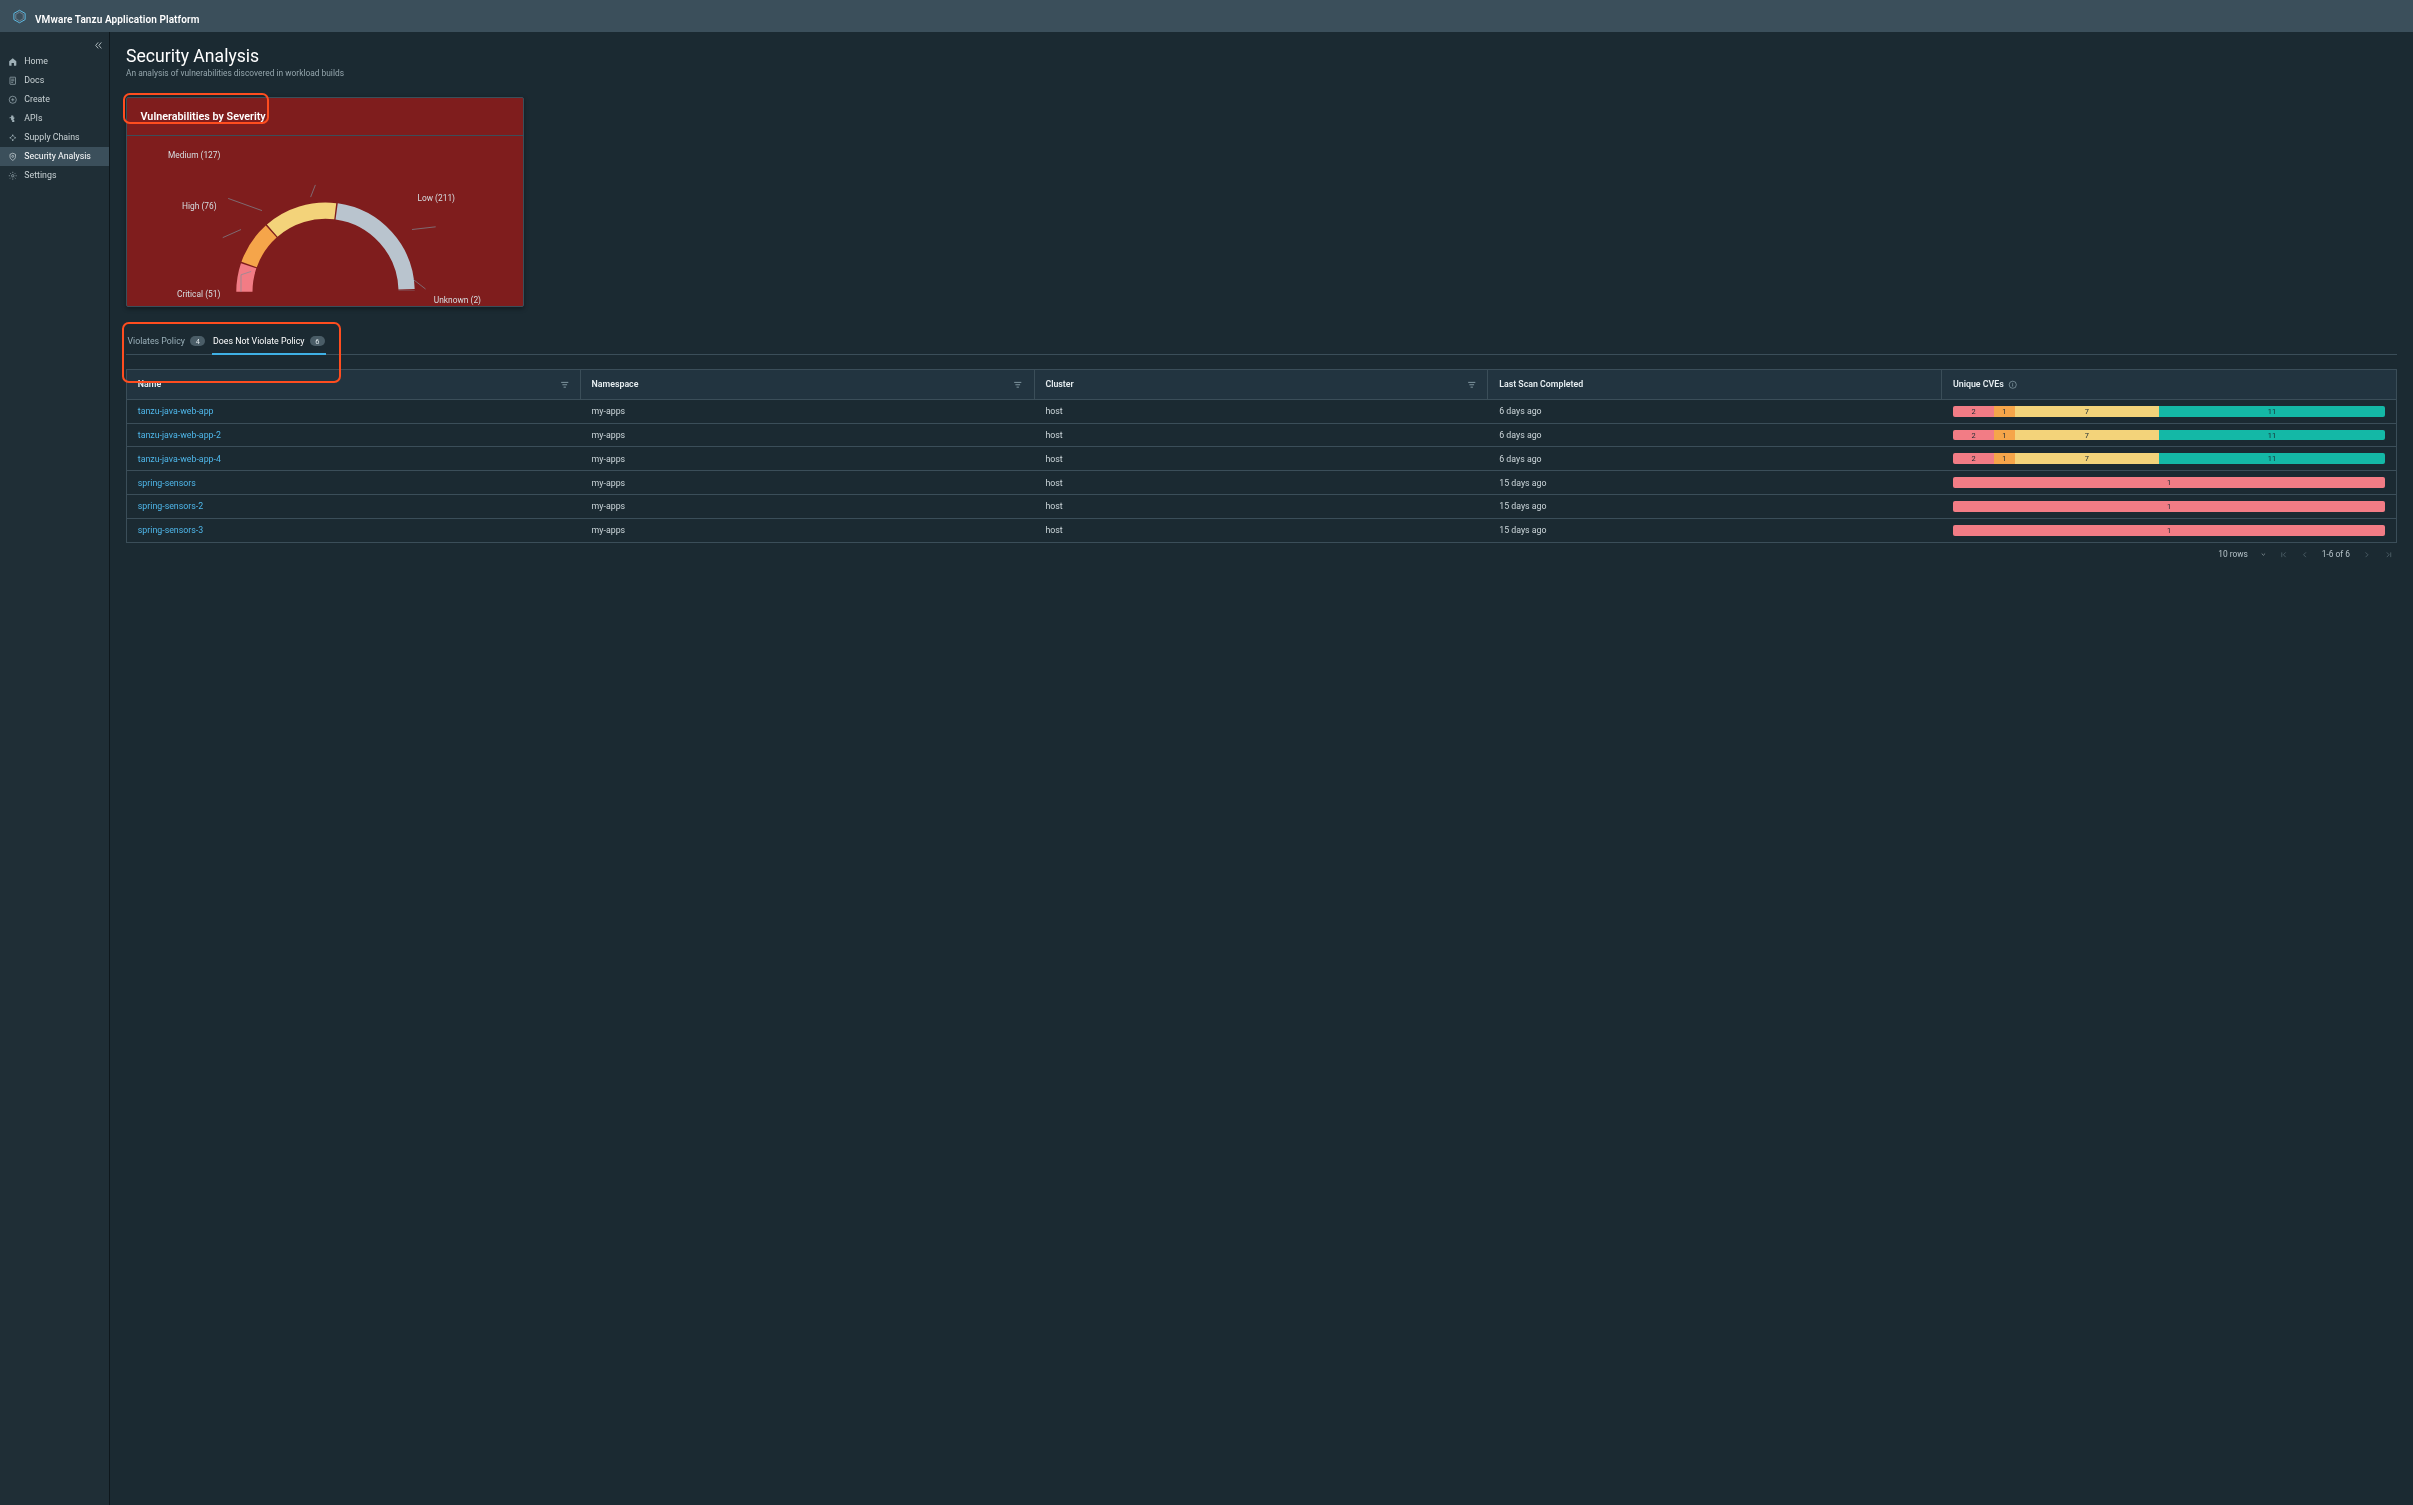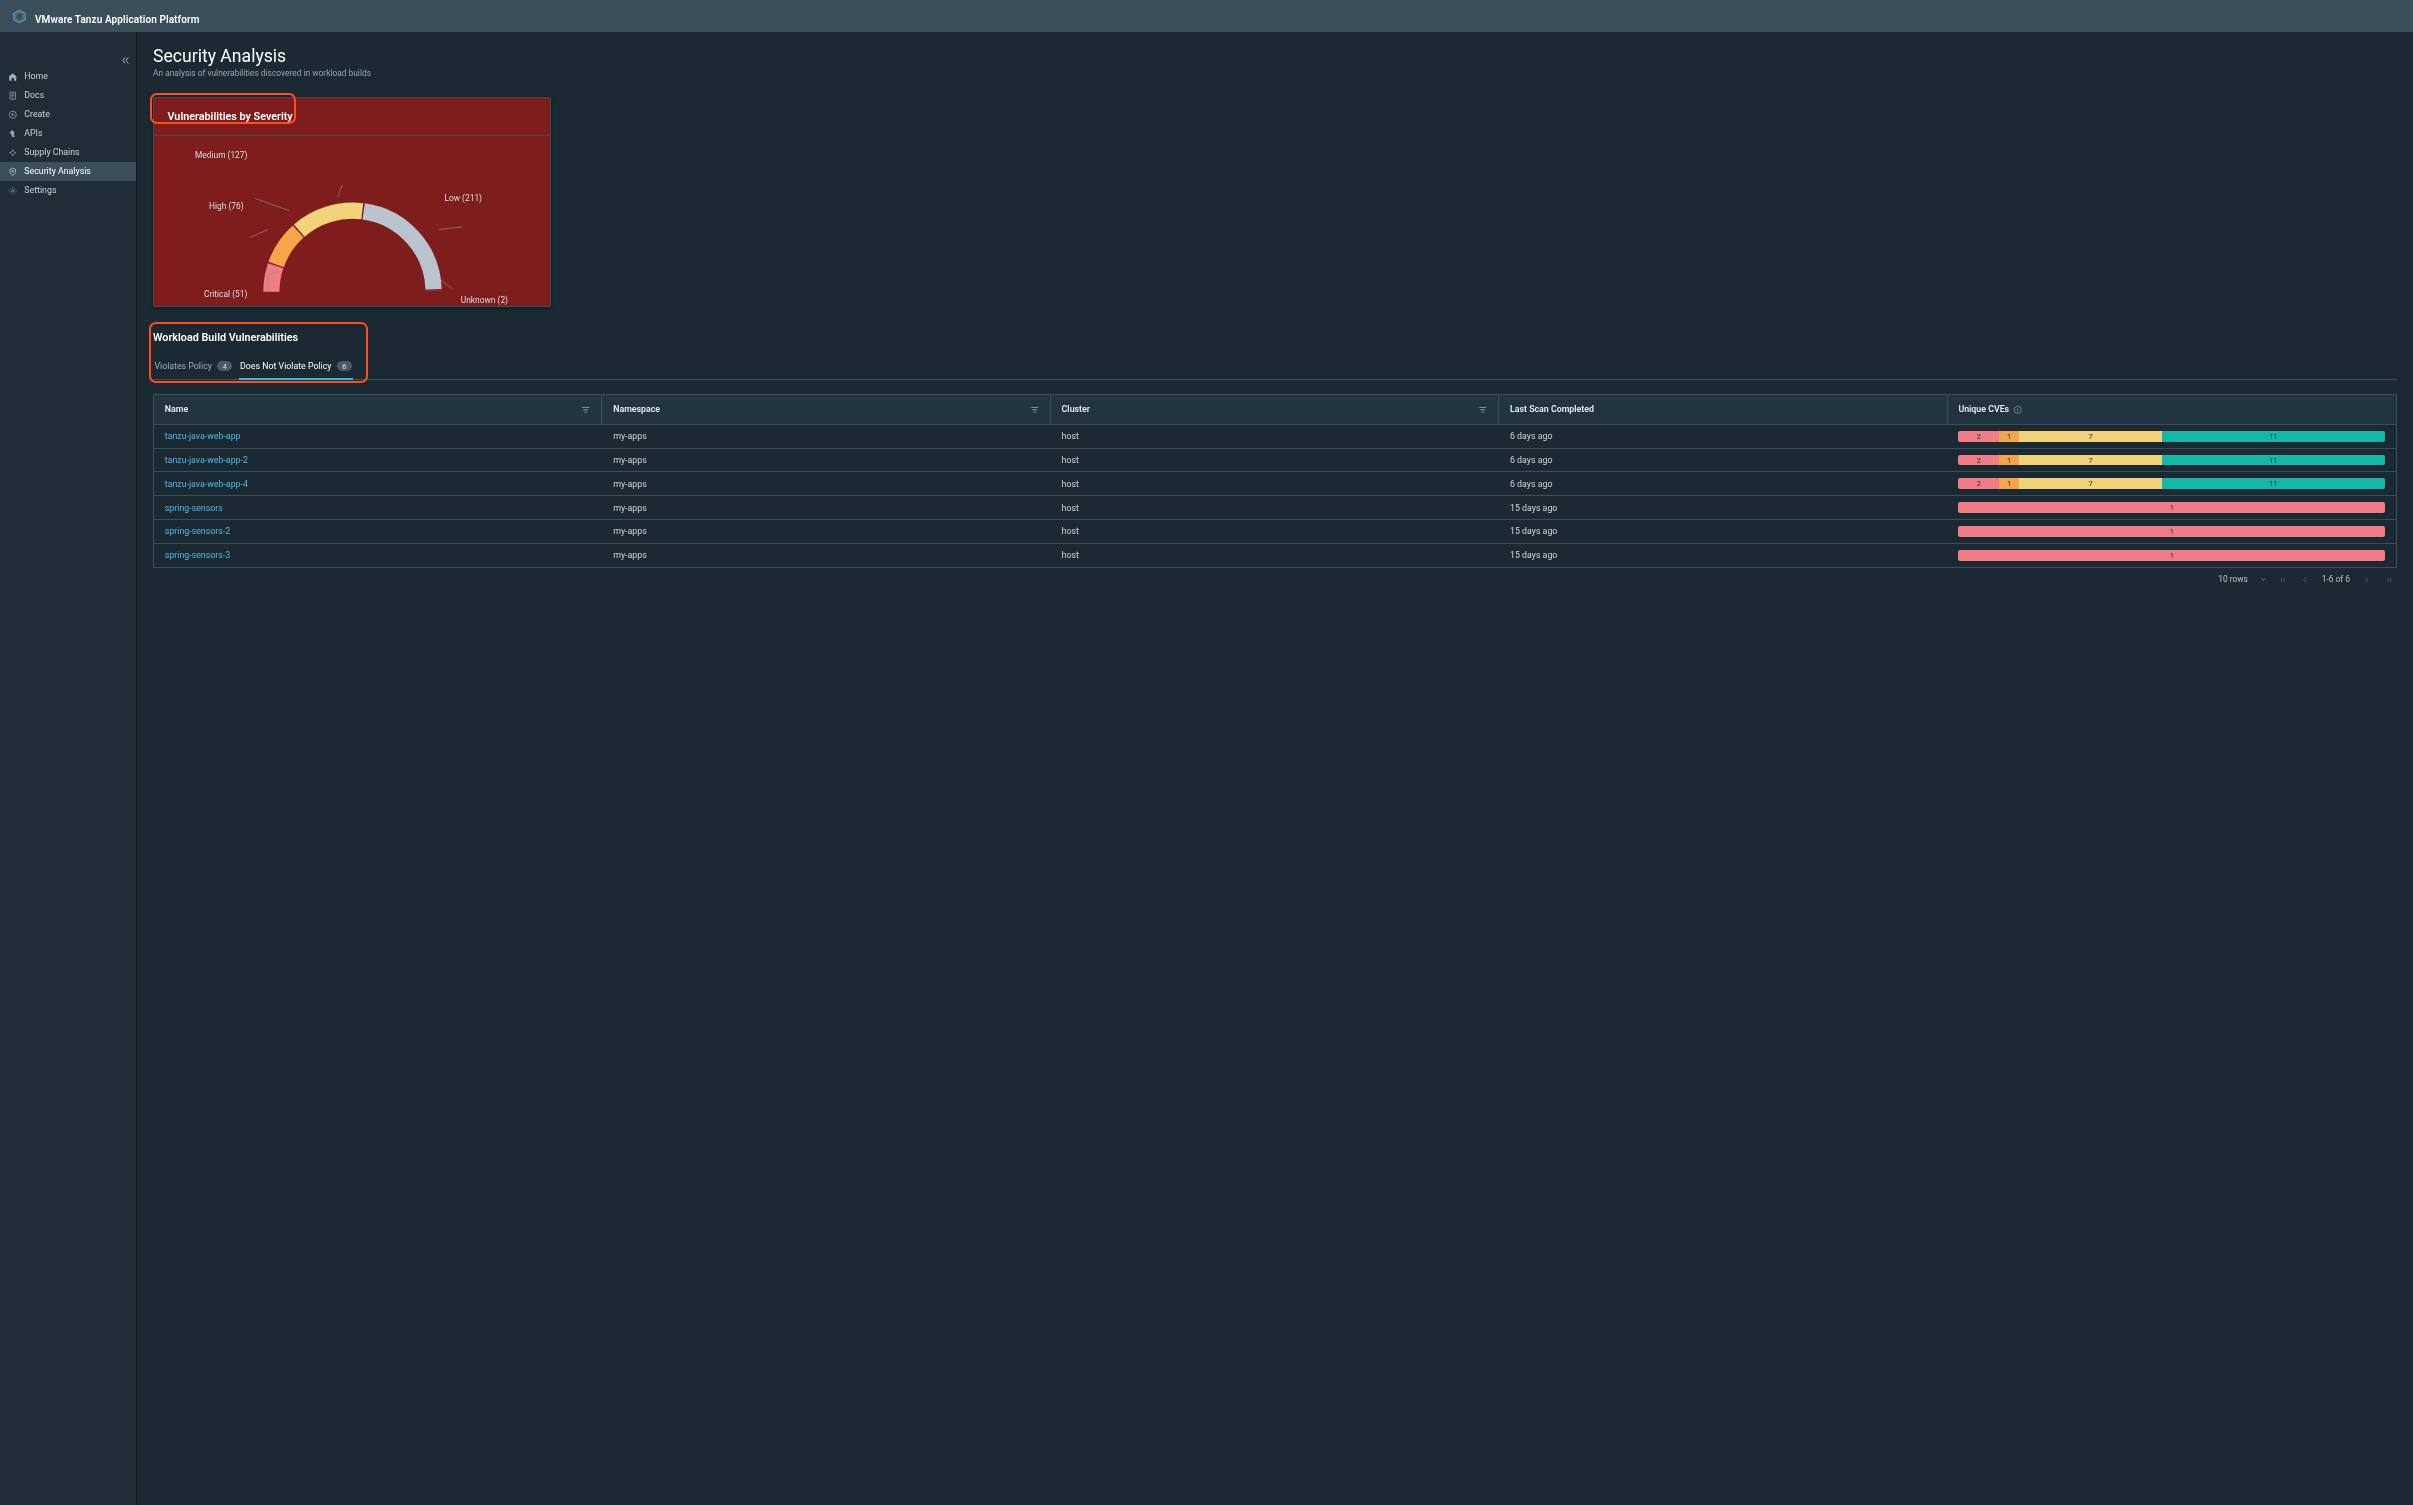--- a/index.html
+++ b/index.html
@@ -22,25 +22,25 @@
   .logo-hex {
     width: 15px; height: 15px;
     position: relative;
   }
   .logo-hex svg { width: 100%; height: 100%; display: block; }
   .brand { font-weight: 600; font-size: 10px; color: #fff; letter-spacing: 0.1px; margin-top: 7px;}
 
   .shell { display: flex; height: calc(100% - 32px); }
 
   .sidebar {
-    width: 137px;
+    width: 110px;
     background: #1f2e36;
     border-right: 0.7px solid #0e171c;
     display: flex; flex-direction: column;
-    padding-top: 20px;
+    padding-top: 5px;
   }
   .collapse-row { display:flex; justify-content:flex-end; padding: 2.7px 5.4px 1.4px 5.4px;}
   .chev-left { width:10.8px; height:10.8px; color:#b9c4c8; cursor:pointer;}
   .nav { display:flex; flex-direction:column; }
   .nav-item {
     display:flex; align-items:center; gap:6.8px;
     height: 19px; padding: 0 8px;
     color:#c9d2d5; cursor:pointer; font-size:8.8px;
   }
   .nav-item.active { background:#3b4f5b; color:#fff;}
@@ -273,21 +273,20 @@
         <span class="gauge-label" style="left:50px; bottom:6.8px;">Critical (51)</span>
         <span class="gauge-label" style="left:55px;  top:65px;">High (76)</span>
         <span class="gauge-label" style="left:41px;  top:14px;">Medium (127)</span>
         <span class="gauge-label" style="right:68px;top:57px;">Low (211)</span>
         <span class="gauge-label" style="right:42px; bottom:1px;">Unknown (2)</span>
       </div>
     </div>
 
     <div class="section2-wrap">
       <div class="red-box two"></div>
-      <div class="section2-title">Workload Build Vulnerabilities</div>
       <div class="tabs" id="tabs">
           <div class="tab">
             <span>Violates Policy</span>
             <span class="pill">4</span>
           </div>
           <div class="tab active">
             <span>Does Not Violate Policy</span>
             <span class="pill">6</span>
           </div>
         </div>

